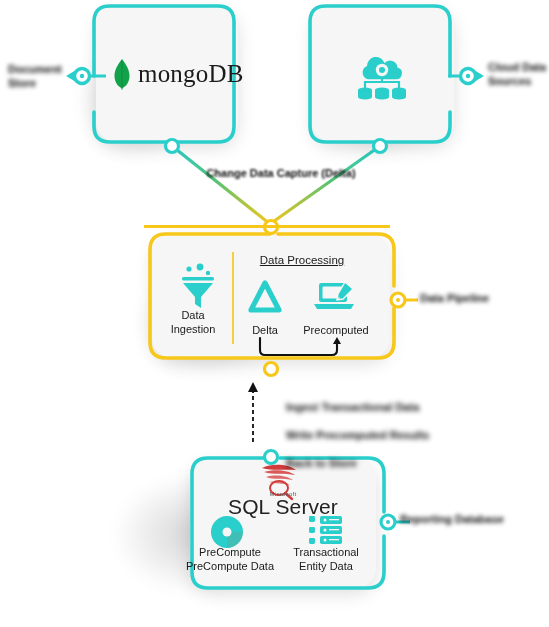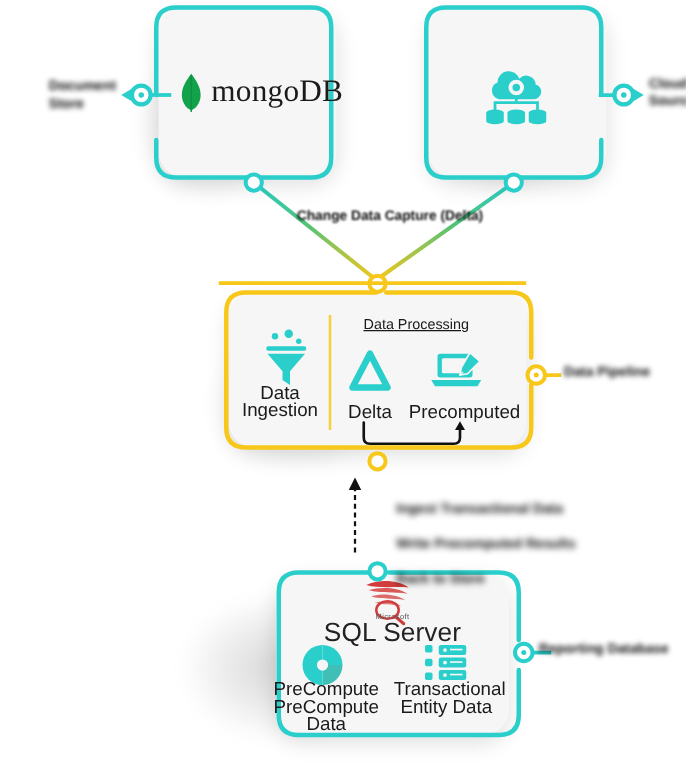--- a/index.html
+++ b/index.html
@@ -1,21 +1,21 @@
 <!DOCTYPE html>
 <html><head>
 <meta charset="utf-8">
 <style>
   html,body{margin:0;padding:0;background:#ffffff;}
   body{
     width:549px;height:627px;position:relative;overflow:hidden;
     font-family:"Liberation Sans", sans-serif;
     color:#111;
   }
-  .canvas{position:absolute;inset:0;margin-left:31px;}
+  .canvas{position:absolute;inset:0;}
 
   
   .card{
     position:absolute;
     background:#f7f7f7;
     border-radius:22px;
     box-shadow:0 6px 18px rgba(0,0,0,.13);
   }
   .card-inner{
     position:absolute;inset:0;
@@ -26,21 +26,21 @@
   .frame{position:absolute;overflow:visible;pointer-events:none;}
 
   
   .blob{
     position:absolute;border-radius:26px;
     background:radial-gradient(closest-side, rgba(0,0,0,.16), rgba(0,0,0,0) 72%);
     filter:blur(7px);
   }
   .cardtext{
     position:absolute;text-align:center;
-    font-size:15px;line-height:14px;color:#1a1a1a;
+    font-size:11px;line-height:14px;color:#1a1a1a;
   }
   .heading{
     position:absolute;text-align:center;font-size:11.5px;color:#1a1a1a;
   }
 
   
   .redact{
     position:absolute;
     font-size:11px;line-height:14px;font-weight:700;
     color:#0d0d0d;

